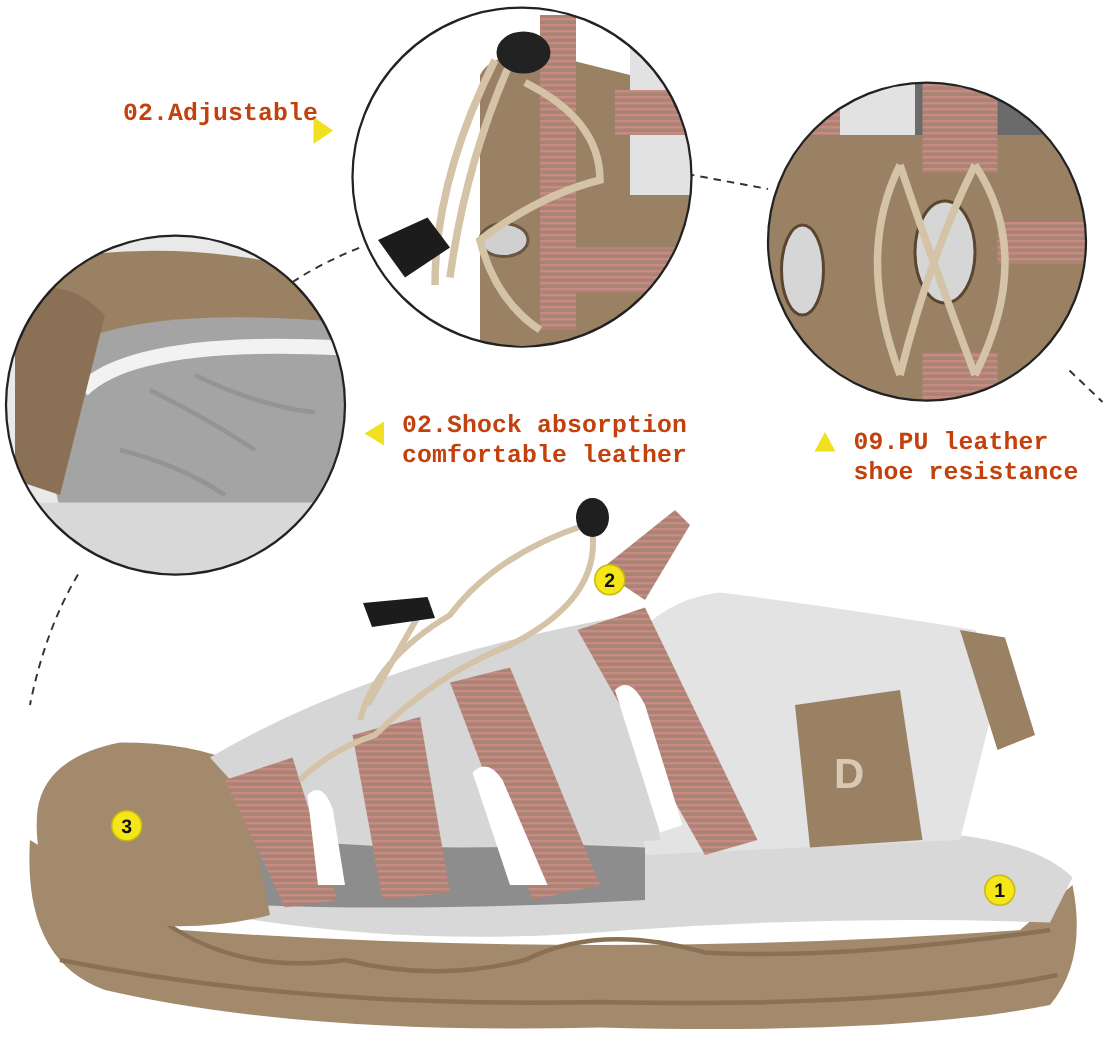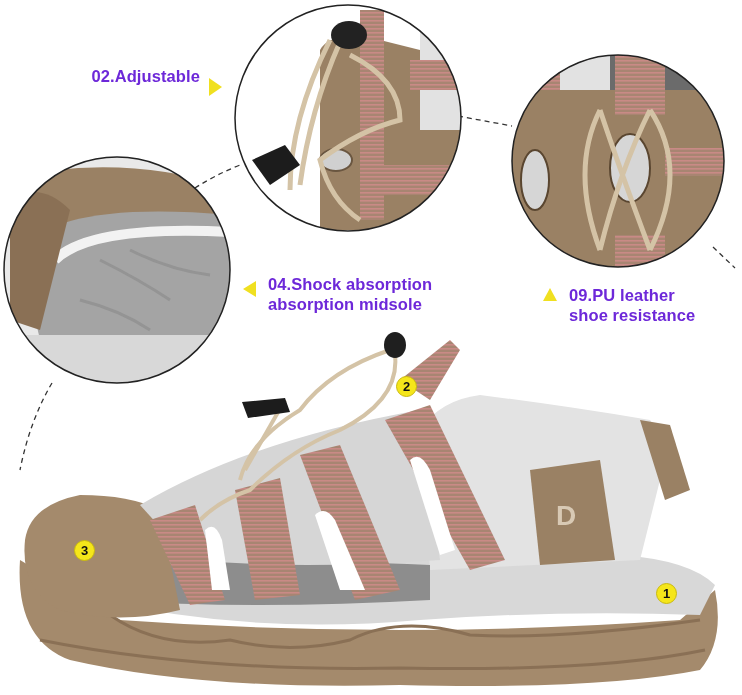--- a/index.html
+++ b/index.html
@@ -1,19 +1,19 @@
 <!DOCTYPE html>
 <html><head>
 <meta charset="utf-8">
 <style>
   html, body { margin: 0; padding: 0; background: #ffffff; }
   body { width: 742px; height: 695px; position: relative; overflow: hidden;
          font-family: "Liberation Sans", "DejaVu Sans", sans-serif; }
   .stage { position: absolute; left: 0; top: 0; width: 742px; height: 695px; }
-  .label { position: absolute; color: #6d28d9; font-weight: bold; font-size: 16.5px; line-height: 20px; letter-spacing: 0.1px; }
+  .label { position: absolute; color: #c2410c; font-weight: bold; font-size: 16.5px; line-height: 20px; letter-spacing: 0.1px; font-family: Liberation Mono, monospace; }
   .label span { display: block; }
   .lbl-2 { left: 82px; top: 66px; text-align: right; width: 118px; }
   .lbl-1 { left: 268px; top: 274px; }
   .lbl-3 { left: 569px; top: 285px; }
   .marker { position: absolute; width: 19px; height: 19px; border-radius: 50%;
             background: #f5e61a; color: #111; font-weight: bold; font-size: 13px;
             text-align: center; line-height: 19px; border: 1px solid #c9b90e; }
   .m1 { left: 656px; top: 583px; }
   .m2 { left: 396px; top: 376px; }
   .m3 { left: 74px; top: 540px; }
@@ -143,22 +143,22 @@
       </g>
       <ellipse cx="395" cy="345" rx="11" ry="13" fill="#1f1f1f"></ellipse>
       <path d="M242 402 L285 398 L290 412 L248 418 Z" fill="#1c1c1c"></path>
     </g>
   </svg>
 
   <div class="label lbl-2">
     <span>02.Adjustable</span>
   </div>
   <div class="label lbl-1">
-    <span>04.Shock absorption</span>
-    <span>absorption midsole</span>
+    <span>02.Shock absorption</span>
+    <span>comfortable leather</span>
   </div>
   <div class="label lbl-3">
     <span>09.PU leather</span>
     <span>shoe resistance</span>
   </div>
 
   <div class="marker m1">1</div>
   <div class="marker m2">2</div>
   <div class="marker m3">3</div>
 </div>

